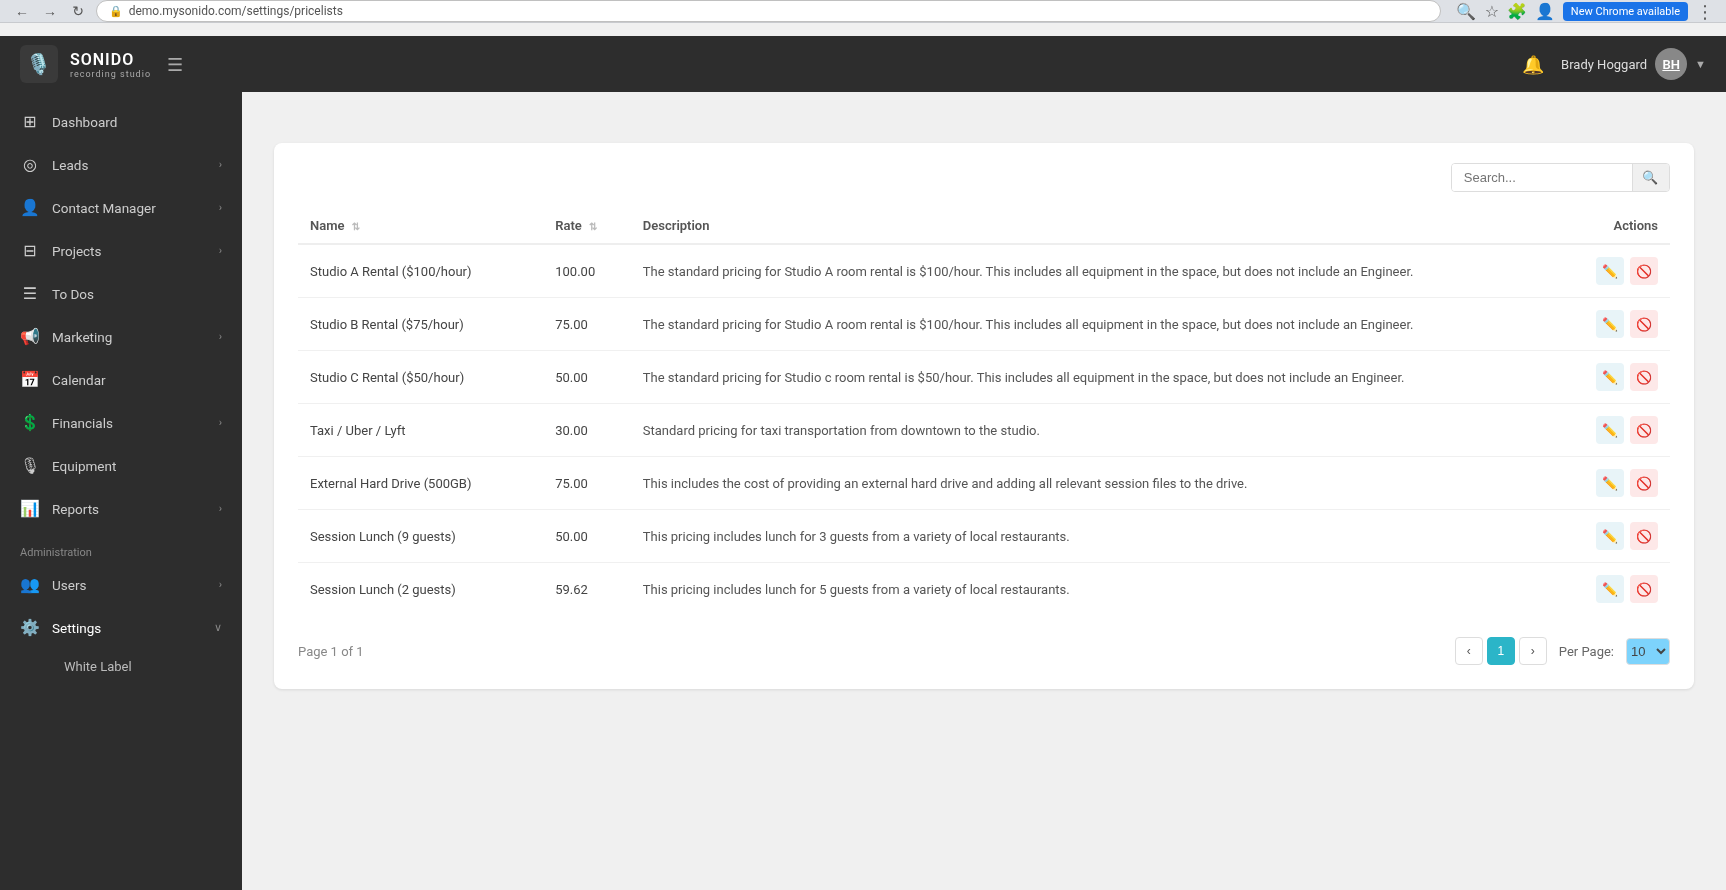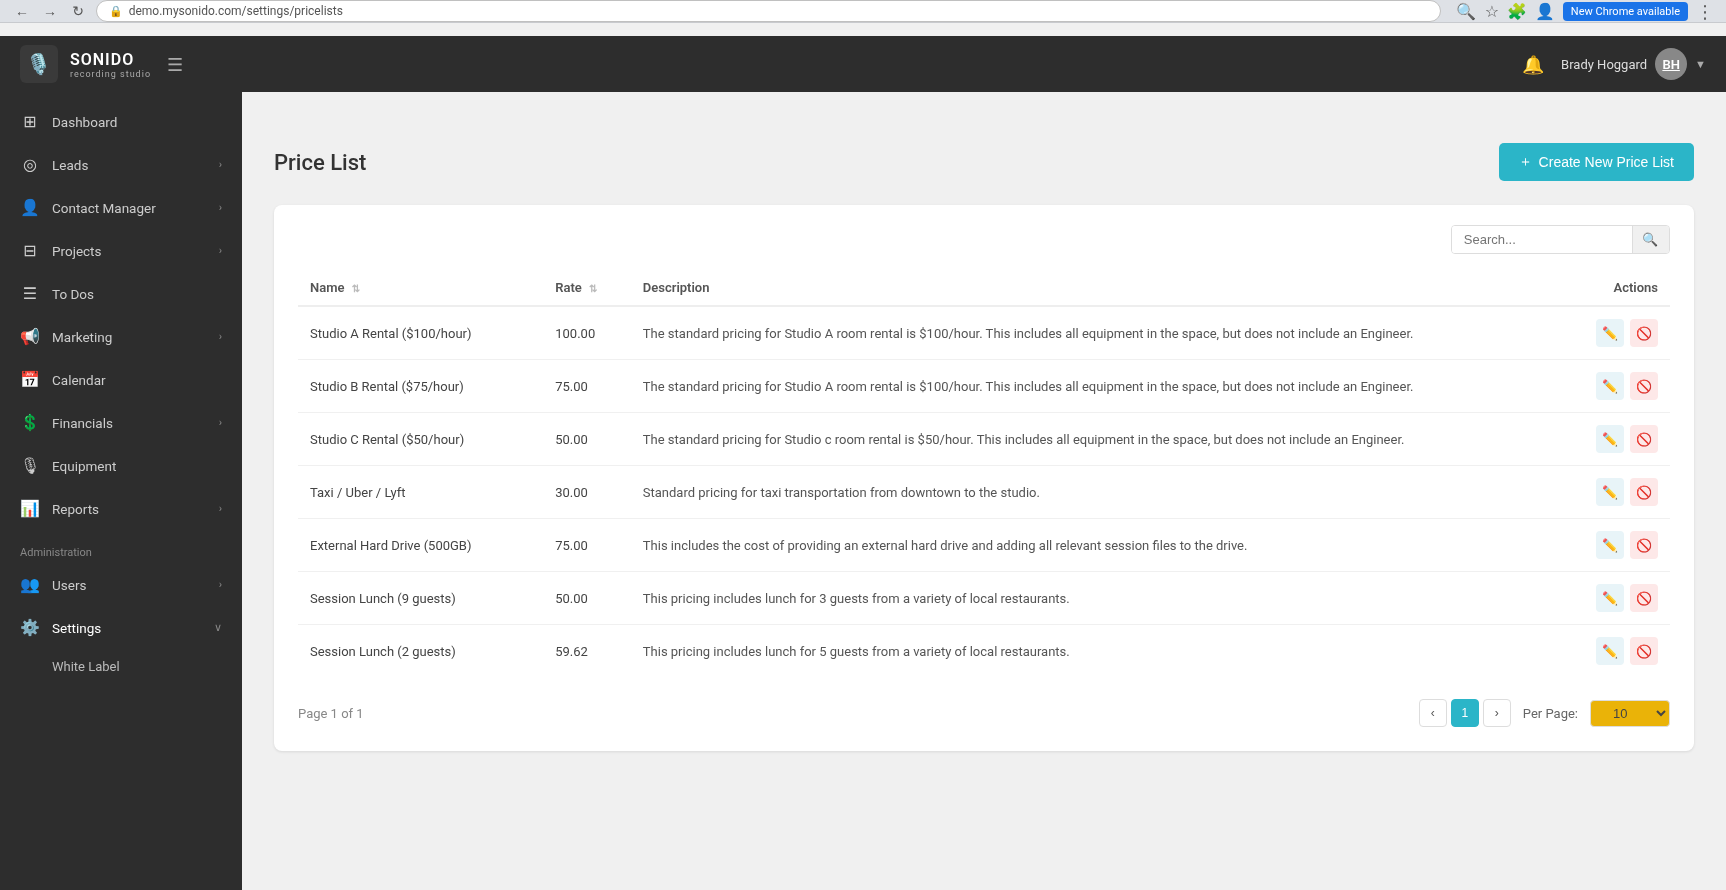--- a/index.html
+++ b/index.html
@@ -74,21 +74,21 @@
     }
     .sidebar-item {
       display: flex; align-items: center; padding: 12px 20px; cursor: pointer;
       color: #ccc; font-size: 13.5px; gap: 12px; position: relative;
     }
     .sidebar-item .icon { font-size: 16px; width: 20px; text-align: center; }
     .sidebar-item .arrow { margin-left: auto; font-size: 11px; color: #888; }
     .sidebar-divider-label { color: #888; font-size: 11px; padding: 16px 20px 4px; text-transform: none; }
     .sidebar-sub-item {
       display: flex; align-items: center; padding: 10px 20px 10px 52px;
-      cursor: pointer; color: #bbb; font-size: 13px;
+      cursor: pointer; color: #bbb; font-size: 13px; margin-left: 12px;
     }
     .sidebar-item.settings-open { color: #fff; }
 
     
     .main-content {
       margin-left: 242px;
       margin-top: 92px;
       flex: 1;
       overflow-y: auto;
       padding: 28px 32px;
@@ -155,22 +155,22 @@
     .pagination-right { display: flex; align-items: center; gap: 12px; }
     .page-btns { display: flex; align-items: center; gap: 4px; }
     .page-btn {
       width: 28px; height: 28px; border: 1px solid #ddd; background: #fff;
       border-radius: 4px; font-size: 12px; cursor: pointer; display: flex;
       align-items: center; justify-content: center; color: #555;
     }
     .page-btn.active { background: #2bb5c8; color: #fff; border-color: #2bb5c8; }
     .per-page-label { color: #666; font-size: 13px; }
     .per-page-select {
-      border: 1px solid #ddd; border-radius: 4px; padding: 4px 18px;
-      font-size: 13px; background: #eab308; cursor: pointer; color: #444;
+      border: 1px solid #ddd; border-radius: 4px; padding: 4px 0;
+      font-size: 13px; background: #7dd3fc; cursor: pointer; color: #444;
     }
 
     .description-cell { max-width: 700px; color: #555; }
     .rate-cell { white-space: nowrap; }
   </style>
 </head>
 <body>
 
 <div class="browser-bar">
   <button class="browser-nav-btn">←</button>
@@ -273,27 +273,20 @@
     <span class="icon">⚙️</span>
     <span>Settings</span>
     <span class="arrow">∨</span>
   </div>
   <div class="sidebar-sub-item">
     <span>White Label</span>
   </div>
 </div>
 
 <div class="main-content">
-  <div class="page-title-row">
-    <h1 class="page-title">Price List</h1>
-    <button class="create-btn">
-      <span>＋</span>
-      <span>Create New Price List</span>
-    </button>
-  </div>
 
   <div class="table-card">
     <div class="table-top-bar">
       <div class="search-box">
         <input class="search-input" type="text" placeholder="Search..." style="">
         <button class="search-btn">🔍</button>
       </div>
     </div>
 
     <table>

